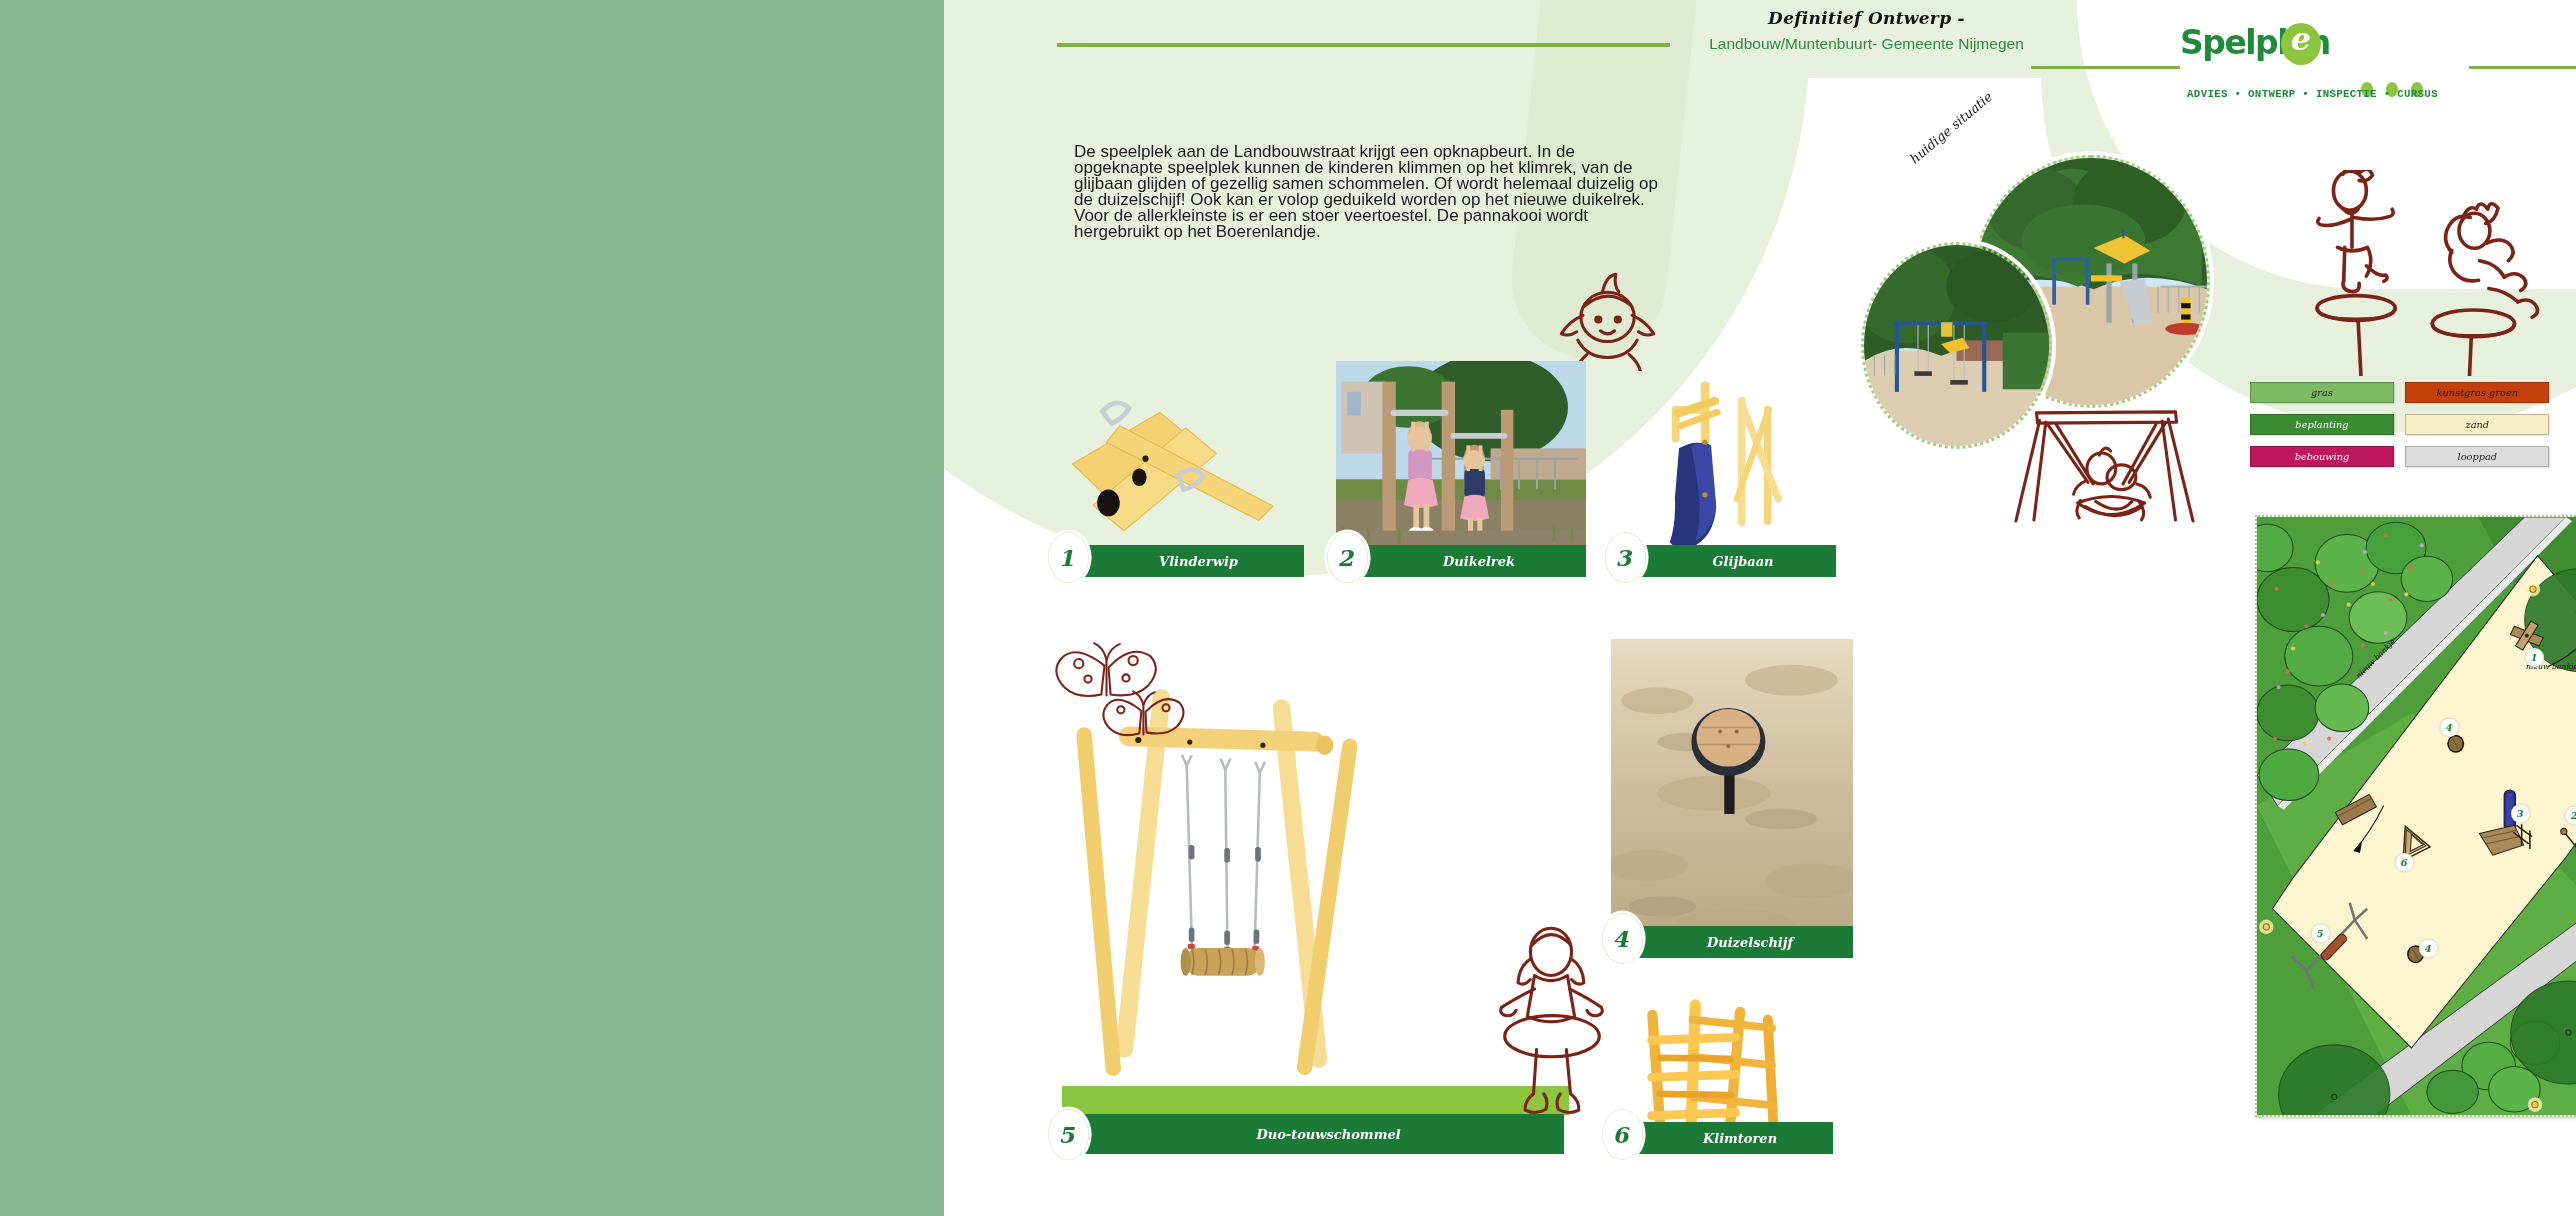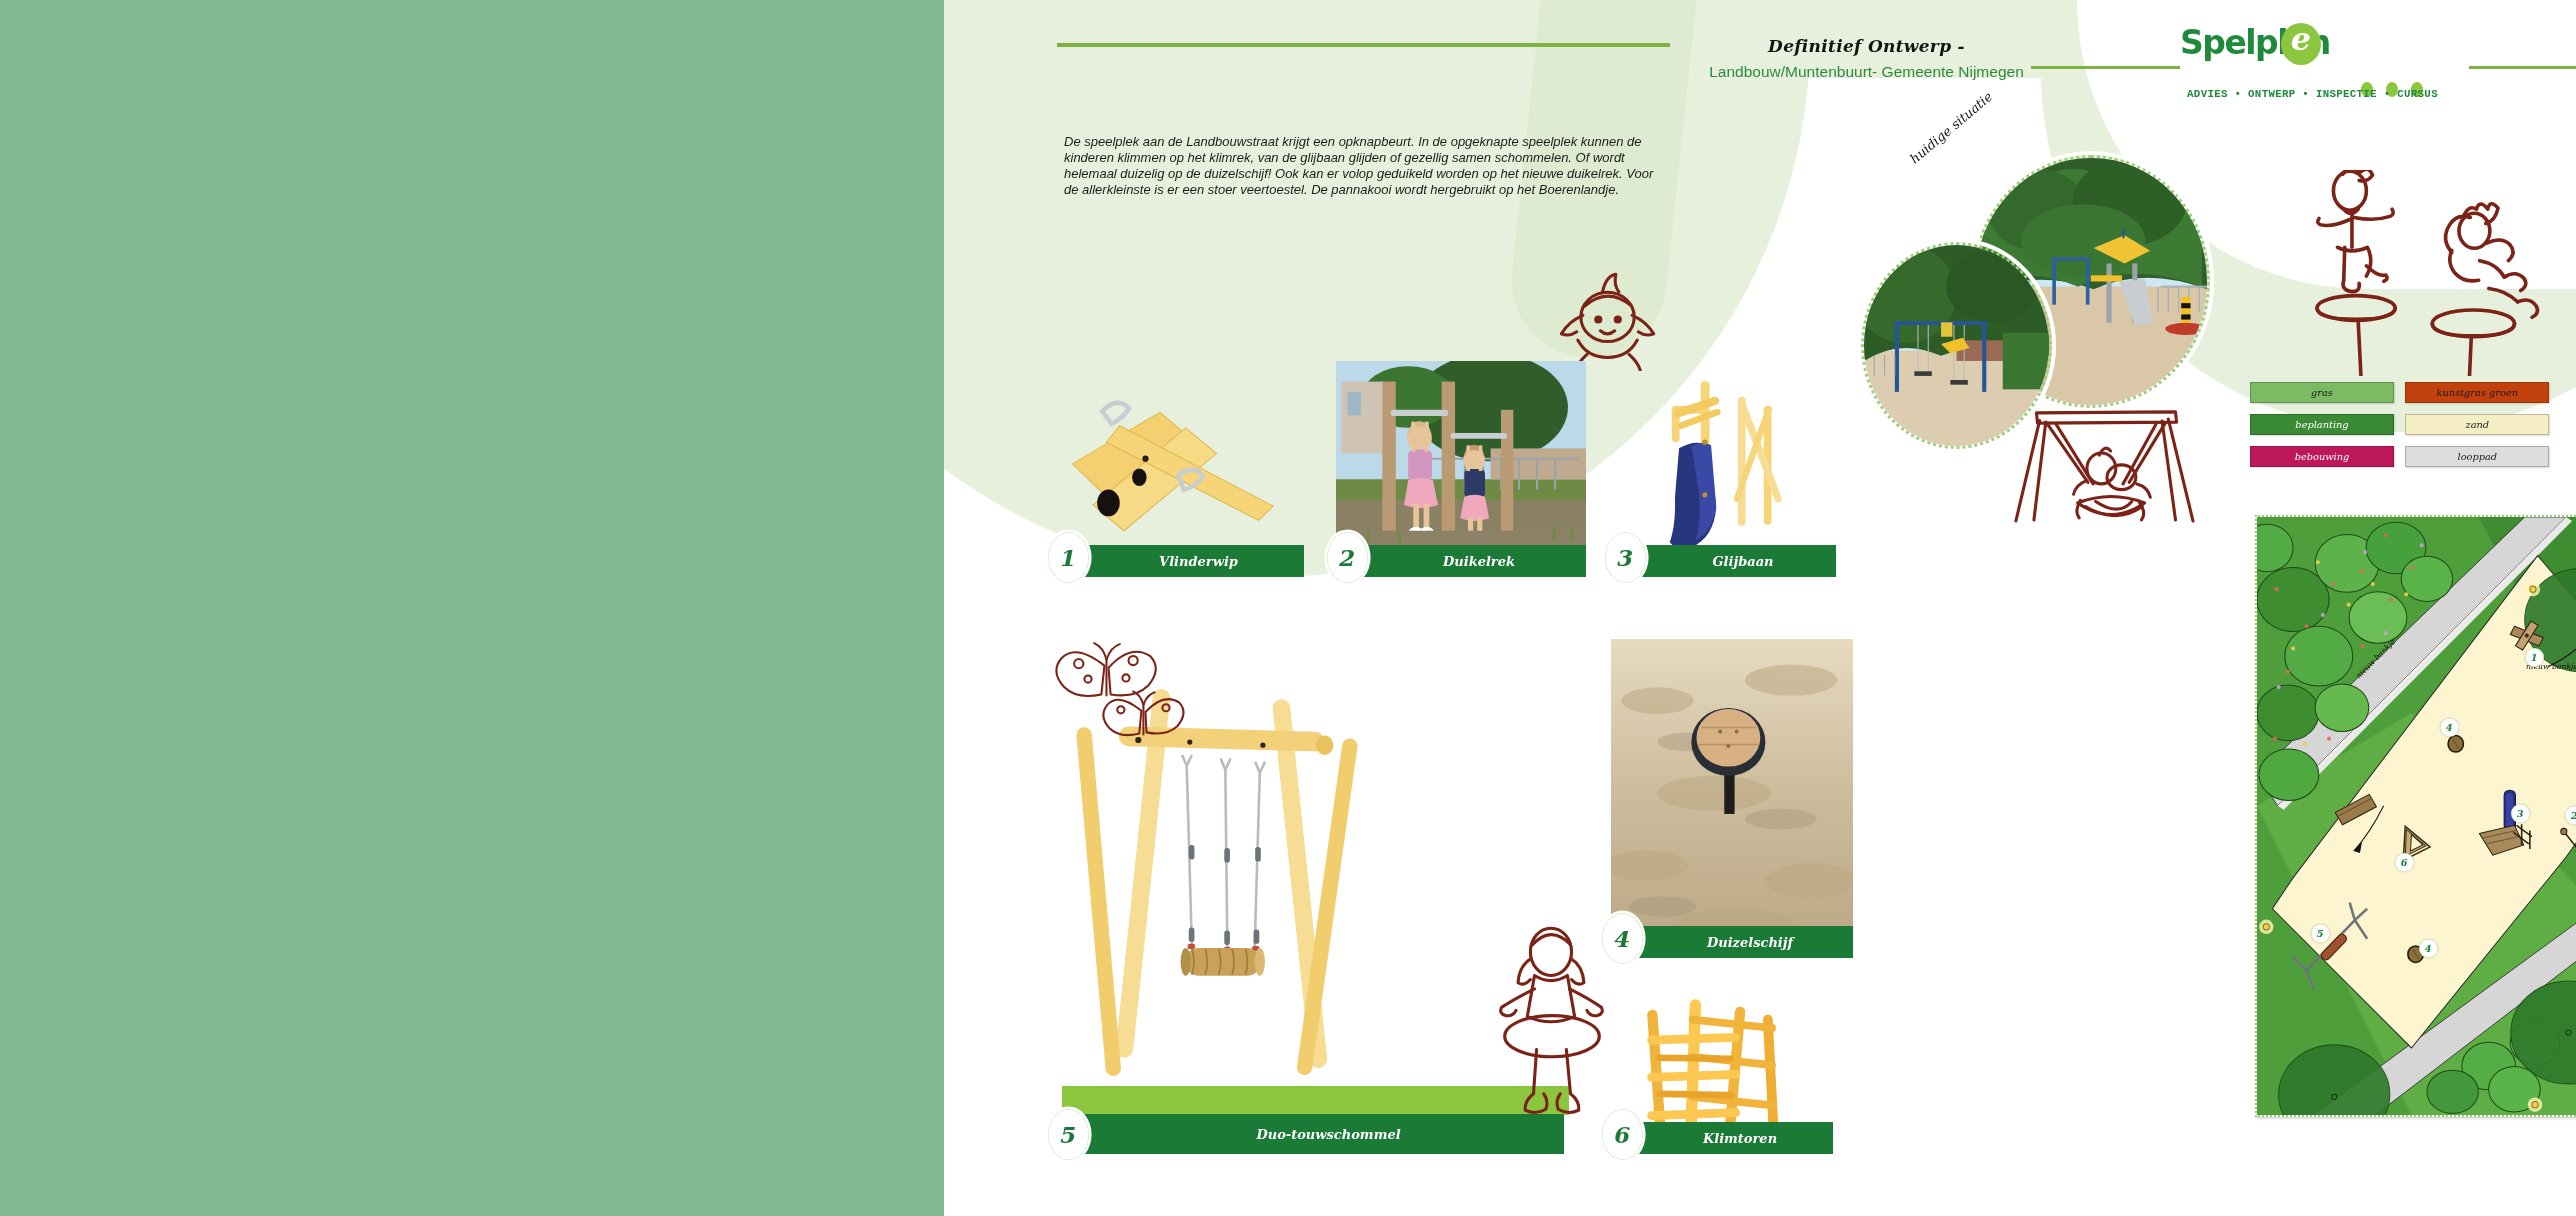--- a/index.html
+++ b/index.html
@@ -36,21 +36,21 @@
     background:#ffffff; border-radius:0 0 0 289px;
   }
 
   
   #header{position:absolute;left:0;top:0;width:1705px;height:139px;}
   #hdr-title-wrap{
     position:absolute; left:737px; top:8.2px; width:371px; text-align:center;
   }
   #hdr-line1{
     font-family:"DejaVu Serif", serif; font-style:italic; font-weight:bold;
-    font-size:17px; color:#131313; letter-spacing:0.3px; white-space:nowrap;margin-top:28px;
+    font-size:17px; color:#131313; letter-spacing:0.3px; white-space:nowrap;
   }
   #hdr-line2{
     margin-top:7.2px; font-family:"Liberation Sans", sans-serif;
     font-size:15.5px; color:#2e8b3d; white-space:nowrap;
   }
   #hdr-rule{
     position:absolute; left:113px; top:43px; width:613px; height:3.6px;
     background:#7cb342;
   }
   
@@ -83,22 +83,22 @@
   }
 
   
   #intro{position:absolute;left:113px;top:127px;width:618px;}
   #intro h1{
     margin:0 0 13.4px 0;
     font-family:"DejaVu Serif", serif; font-style:italic; font-weight:bold;
     font-size:19.6px; color:#2e9c41; letter-spacing:0px;
   }
   #intro p{
-    margin:7px; font-family:"Liberation Sans", sans-serif;
-    font-size:13px; line-height:16px; color:#1c1c1c;font-style:italic;
+    margin:17px; font-family:"Liberation Sans", sans-serif;
+    font-size:17px; line-height:16px; color:#1c1c1c;
   }
 
   
   .cell{position:absolute;}
   .cell .media{position:absolute;left:0;top:0;right:0;bottom:0;overflow:hidden;}
   .caption{
     position:absolute; left:0; bottom:0; height:32px; width:100%;
     background:#1a7a36; color:#ffffff;
     font-family:"DejaVu Serif", serif; font-style:italic;
     font-size:13px; display:flex; align-items:center; justify-content:center;font-weight:bold;

